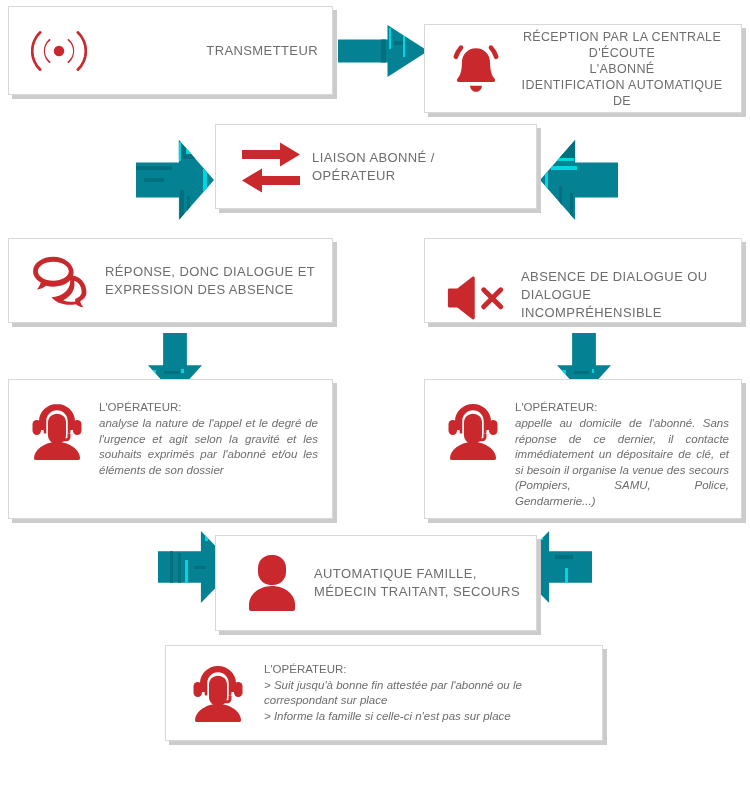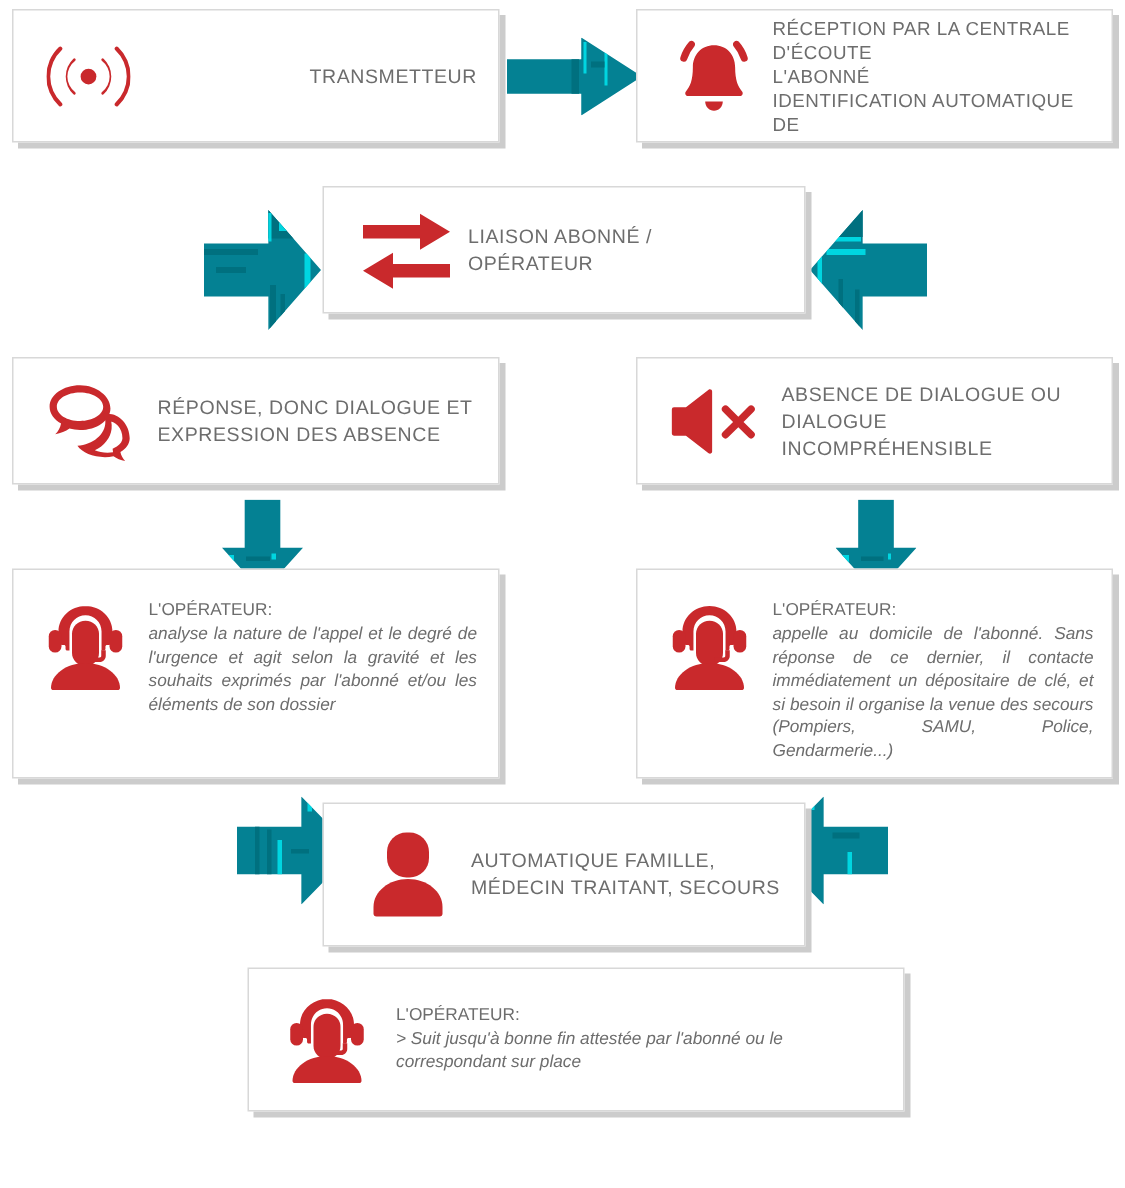--- a/index.html
+++ b/index.html
@@ -177,21 +177,21 @@
       <circle class="rd" cx="32" cy="25" r="6"></circle>
       <path class="rd" d="M20.5 11.5a1 1 0 0 1 1.4 1.5 15 15 0 0 0 0 24 1 1 0 0 1-1.4 1.5 18.5 18.5 0 0 1 0-27z"></path>
       <path class="rd" d="M43.5 11.5a1 1 0 0 0-1.4 1.5 15 15 0 0 1 0 24 1 1 0 0 0 1.4 1.5 18.5 18.5 0 0 0 0-27z"></path>
       <path class="rd" d="M9.5 2.5a1.6 1.6 0 0 1 2.2 2.3 27.5 27.5 0 0 0 0 40.4 1.6 1.6 0 0 1-2.2 2.3 31 31 0 0 1 0-45z"></path>
       <path class="rd" d="M54.5 2.5a1.6 1.6 0 0 0-2.2 2.3 27.5 27.5 0 0 1 0 40.4 1.6 1.6 0 0 0 2.2 2.3 31 31 0 0 0 0-45z"></path>
     </svg>
   </div>
   <div class="text-slot caps-lg">TRANSMETTEUR</div>
 </div>
 
-<div class="card" style="left:424px; top:6px; width:318px; height:89px; padding:0 12px;">
+<div class="card" style="left:424px; top:24px; width:318px; height:89px; padding:0 12px;text-align:center;">
   <div class="icon-slot" style="width:78px;">
     <svg width="58" height="56" viewBox="0 0 64 62" aria-hidden="true">
       <path class="rd" d="M32 8c-9.2 0-15.6 6.8-15.6 16.2 0 9.6-2.1 14.4-5 17.6-1.3 1.4-.4 3.6 1.6 3.6h38c2 0 2.9-2.2 1.6-3.6-2.9-3.2-5-8-5-17.6C47.6 14.8 41.2 8 32 8z"></path>
       <path class="rd" d="M25.5 49.5h13c0 3.8-2.9 6.8-6.5 6.8s-6.5-3-6.5-6.8z"></path>
       <path class="rd" d="M13.8 5.2a2.6 2.6 0 0 1 3.8 3.4 27 27 0 0 0-5.4 9.6 2.6 2.6 0 0 1-5-1.5 32 32 0 0 1 6.6-11.5z"></path>
       <path class="rd" d="M50.2 5.2a2.6 2.6 0 0 0-3.8 3.4 27 27 0 0 1 5.4 9.6 2.6 2.6 0 0 0 5-1.5 32 32 0 0 0-6.6-11.5z"></path>
     </svg>
   </div>
   <div class="text-slot caps">
     <div>RÉCEPTION PAR LA CENTRALE</div>
@@ -217,21 +217,21 @@
       <path class="rd" d="M23 4C11.4 4 2 10.6 2 18.8c0 4.7 3.1 8.9 7.9 11.6-.5 2.8-1.9 5.4-4 7.4 3.8-.5 7.2-2 9.8-3.9 2.3.6 4.8 1 7.3 1 11.6 0 21-6.7 21-14.9S34.6 4 23 4zm0 5c8.8 0 16 4.4 16 9.9S31.8 28.7 23 28.7 7 24.3 7 18.8 14.2 9 23 9z"></path>
       <path class="rd" d="M42 23.6c-1 0-2 .1-3 .2 1 1.7 1.5 3.6 1.5 5.6 0 8.6-8.5 15.6-19.3 16.4 3.2 4.6 10.5 7.8 19 7.8 2 0 4-.2 5.9-.6 2.1 1.6 5 2.8 8.1 3.2-1.7-1.7-2.9-3.8-3.3-6.1 3.9-2.3 6.4-5.7 6.4-9.5 0-9.3-6.9-17-15.3-17zm0 5c5.5 0 10.3 4.6 10.3 12-.1.2-.1.2 0 0 0 1.9-1.3 4-3.9 5.6l-2.9 1.7.3 2.3c-1.2.2-2.4.3-3.8.3-3.3 0-6.3-.6-8.8-1.6 6.5-3.2 10.9-8.6 11.6-14.8a17 17 0 0 0-.3-5.5c.5 0 1 0 1.5 0z"></path>
     </svg>
   </div>
   <div class="text-slot caps-lg">
     <div>RÉPONSE, DONC DIALOGUE ET</div>
     <div>EXPRESSION DES ABSENCE</div>
   </div>
 </div>
 
-<div class="card" style="left:424px; top:238px; width:318px; height:85px; padding:0 12px;">
+<div class="card" style="left:424px; top:238px; width:318px; height:85px; padding:0 12px;align-items:flex-end;">
   <div class="icon-slot" style="width:84px;">
     <svg width="66" height="48" viewBox="0 0 70 50" aria-hidden="true">
       <path class="rd" d="M28 2.5 12 15H3.5A1.5 1.5 0 0 0 2 16.5v17A1.5 1.5 0 0 0 3.5 35H12l16 12.5c1 .8 2.5.1 2.5-1.2V3.7c0-1.3-1.5-2-2.5-1.2z"></path>
       <path class="rd" d="M41.8 14.4 49 21.6l7.2-7.2a2.6 2.6 0 0 1 3.7 3.7L52.7 25.3l7.2 7.2a2.6 2.6 0 0 1-3.7 3.7L49 29l-7.2 7.2a2.6 2.6 0 0 1-3.7-3.7l7.2-7.2-7.2-7.2a2.6 2.6 0 0 1 3.7-3.7z"></path>
     </svg>
   </div>
   <div class="text-slot caps-lg">
     <div>ABSENCE DE DIALOGUE OU</div>
     <div>DIALOGUE INCOMPRÉHENSIBLE</div>
   </div>
@@ -291,14 +291,15 @@
       <path class="rd" d="M33 13.8c-5 0-9 3.9-9 8.7v12.8c0 4.8 4 8.7 9 8.7s9-3.9 9-8.7V22.5c0-4.8-4-8.7-9-8.7z"></path>
       <rect class="rd" x="8.5" y="20" width="8.5" height="15" rx="4.2"></rect>
       <rect class="rd" x="49" y="20" width="8.5" height="15" rx="4.2"></rect>
       <path class="rd" d="M46.5 33.5v3.8c0 2.2-1.8 4-4 4h-6.1v-3h6.1c.6 0 1-.5 1-1v-3.8z"></path>
       <path class="rd" d="M33 42c-12.6 0-23 7.7-23 16.6 0 .8.7 1.4 1.5 1.4h43c.8 0 1.5-.6 1.5-1.4C56 49.7 45.6 42 33 42z"></path>
     </svg>
   </div>
   <div class="text-slot">
     <div class="op-title">L'OPÉRATEUR:</div>
     <div class="op-body left">&gt; Suit jusqu'à bonne fin attestée par l'abonné ou le correspondant sur place</div>
+    <div class="op-body left">&gt; Informe la famille si celle-ci n'est pas sur place</div>
   </div>
 </div>
 
 </body></html>

